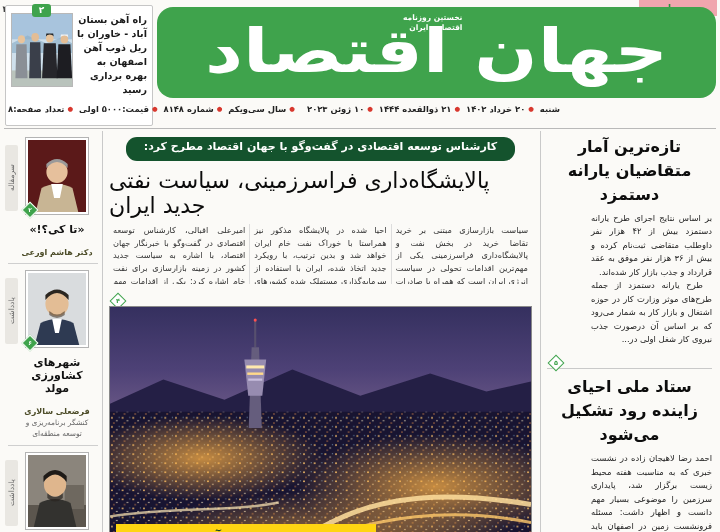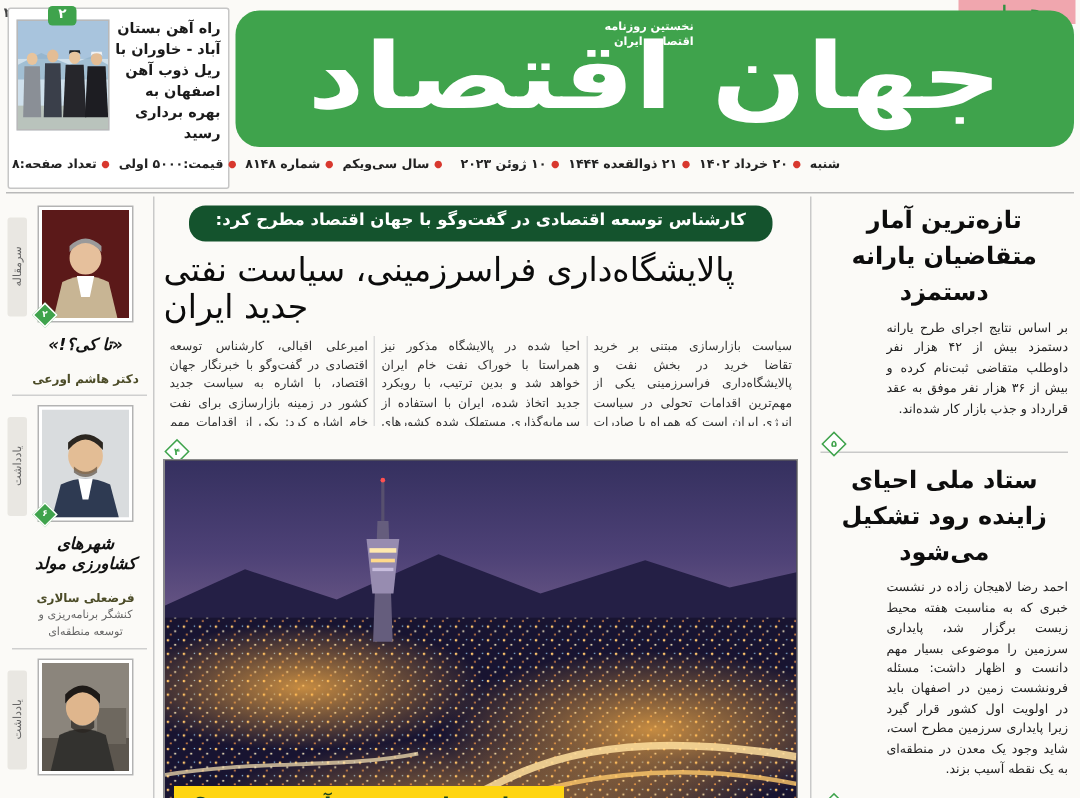--- a/index.html
+++ b/index.html
@@ -68,21 +68,21 @@
   .side-tab{position:absolute;left:1px;top:12px;width:13px;height:66px;background:#e9e7e2;
     color:#666;font-size:7.5px;writing-mode:vertical-rl;transform:rotate(180deg);
     text-align:center;line-height:13px;border-radius:2px;}
   .side-photo{position:relative;width:64px;height:78px;margin:0 auto;border:1px solid #b3b3b3;
     background:#fff;padding:2px;box-sizing:border-box;}
   .side-photo svg{display:block;width:100%;height:100%;}
   .side-pbadge{position:absolute;bottom:-2px;left:-2px;width:10px;height:10px;background:#3fa34c;
     transform:rotate(45deg);border:1px solid #fff;}
   .side-pbadge i{display:block;transform:rotate(-45deg);font-style:normal;font-size:6px;
     line-height:10px;color:#fff;font-weight:bold;text-align:center;}
-  .side-title{font-size:11px;font-weight:bold;margin:8px 0 0;color:#111;font-style:italic;}
+  .side-title{font-size:11px;font-weight:bold;margin:8px 0 0;color:#111;}
   .side-author{font-size:8px;font-weight:bold;color:#4c4c28;margin-top:12px;}
   .side-role{font-size:7.4px;color:#666;margin-top:2px;line-height:1.45;}
   .side-div{border-top:1px solid #cfcfcf;margin:4px 2px 2px 4px;}
 </style>
 </head>
 <body>
 
 <div class="corner-tab">جـــــار</div>
 <div class="corner-mark">۲</div>
 
@@ -140,20 +140,21 @@
 <div class="rule-top"></div>
 
 <div class="main">
 
   <div class="col-right">
 
     <div>
       <div class="art-h">تازه‌ترین آمار متقاضیان یارانه دستمزد</div>
       <div class="art-b">
         <p>بر اساس نتایج اجرای طرح یارانه دستمزد بیش از ۴۲ هزار نفر داوطلب متقاضی ثبت‌نام کرده و بیش از ۳۶ هزار نفر موفق به عقد قرارداد و جذب بازار کار شده‌اند.</p>
+        <p>طرح یارانه دستمزد از جمله طرح‌های موثر وزارت کار در حوزه اشتغال و بازار کار به شمار می‌رود که بر اساس آن درصورت جذب نیروی کار شغل اولی در...</p>
       </div>
       <div class="mark-row">
         <span class="dmark"><i>۵</i></span>
       </div>
     </div>
 
     <div class="divider"></div>
 
     <div>
       <div class="art-h">ستاد ملی احیای زاینده رود تشکیل می‌شود</div>

